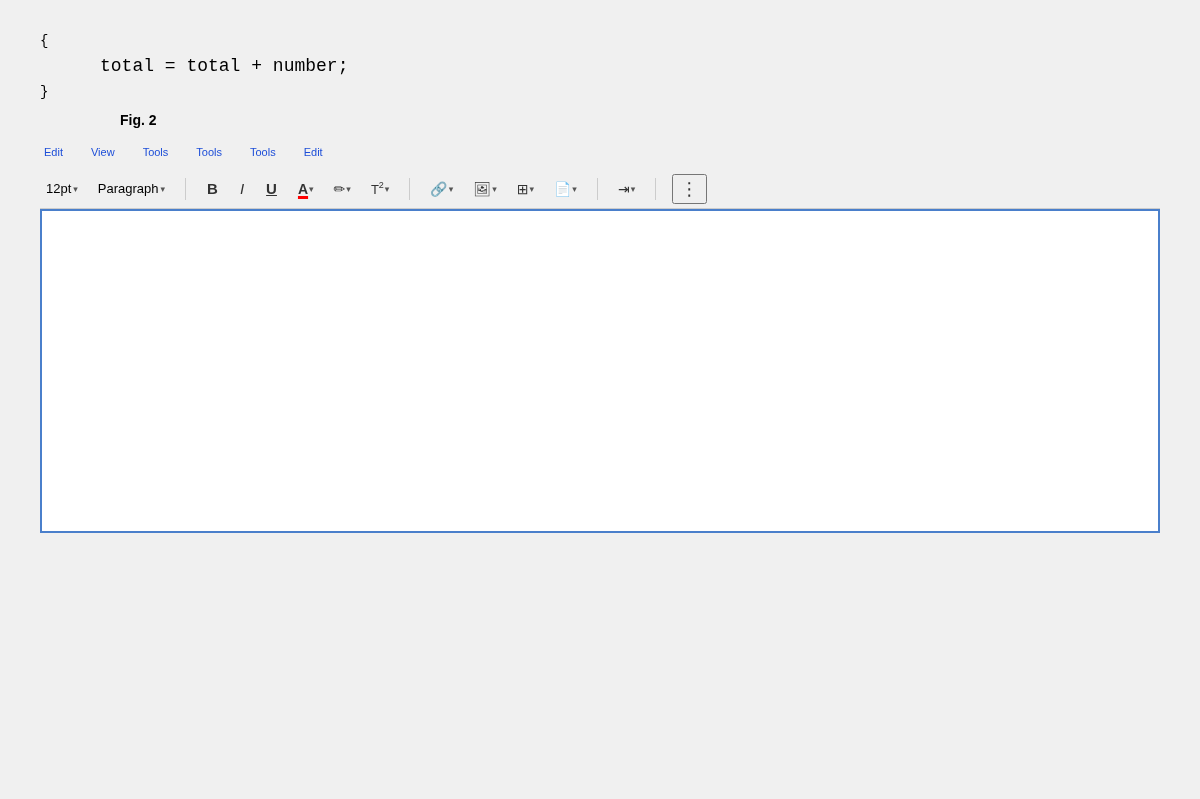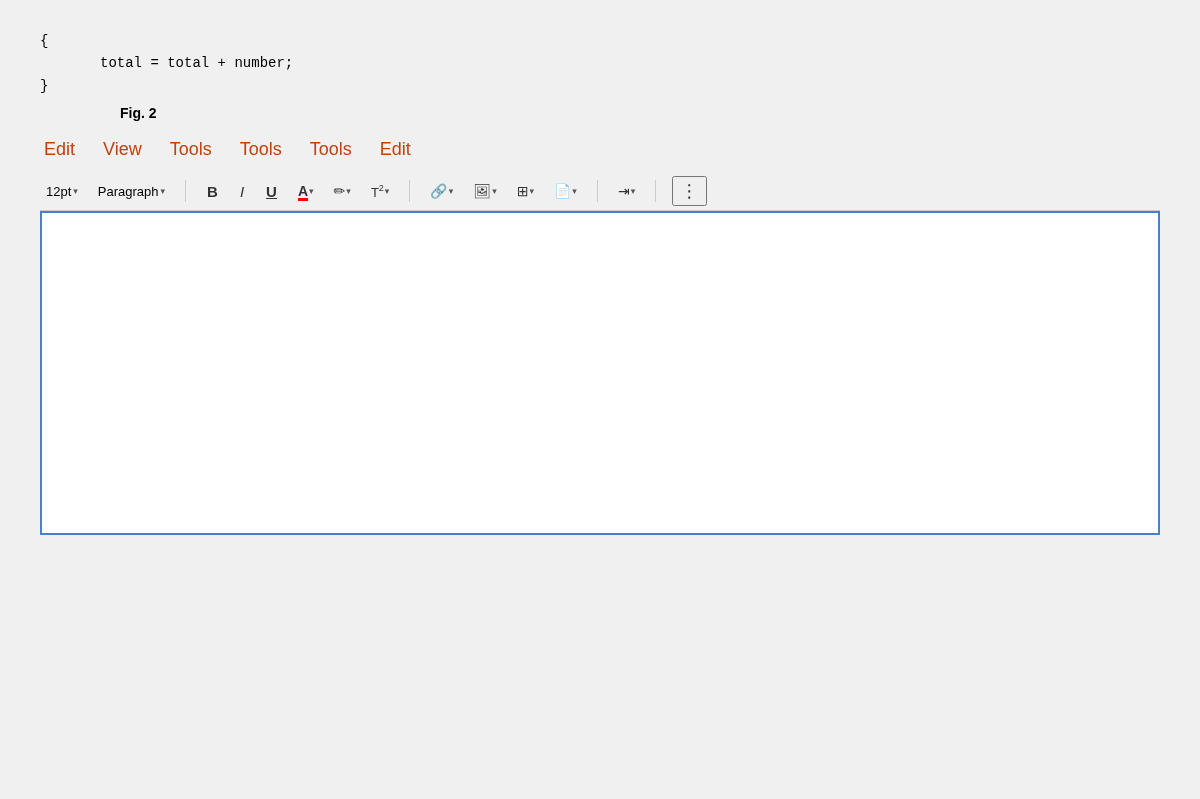--- a/index.html
+++ b/index.html
@@ -37,21 +37,21 @@
       width: 280px;
       height: 20px;
       margin-left: 2px;
     }
     .closing-paren {
       font-family: 'Courier New', Courier, monospace;
       font-size: 14px;
     }
     .code-indent {
       font-family: 'Courier New', Courier, monospace;
-      font-size: 14px;
+      font-size: 18px;
       padding-left: 60px;
     }
     .fig-label {
       font-weight: bold;
       font-size: 14px;
       margin: 8px 0 8px 80px;
     }
     .question-text {
       font-size: 15px;
       line-height: 1.6;
@@ -60,22 +60,22 @@
     }
     .editor-container {
       background: #f0f0f0;
       margin-top: 10px;
     }
     .menu-bar {
       display: flex;
       align-items: flex-end;
       gap: 20px;
       padding: 6px 0 6px 0;
-      font-size: 18px;
-      color: #c2410c;
+      font-size: 11px;
+      color: #1d4ed8;
       margin-bottom: 4px;
     }
     .menu-item {
       cursor: pointer;
       padding: 2px 4px;
     }
     .toolbar {
       display: flex;
       align-items: center;
       gap: 12px;

